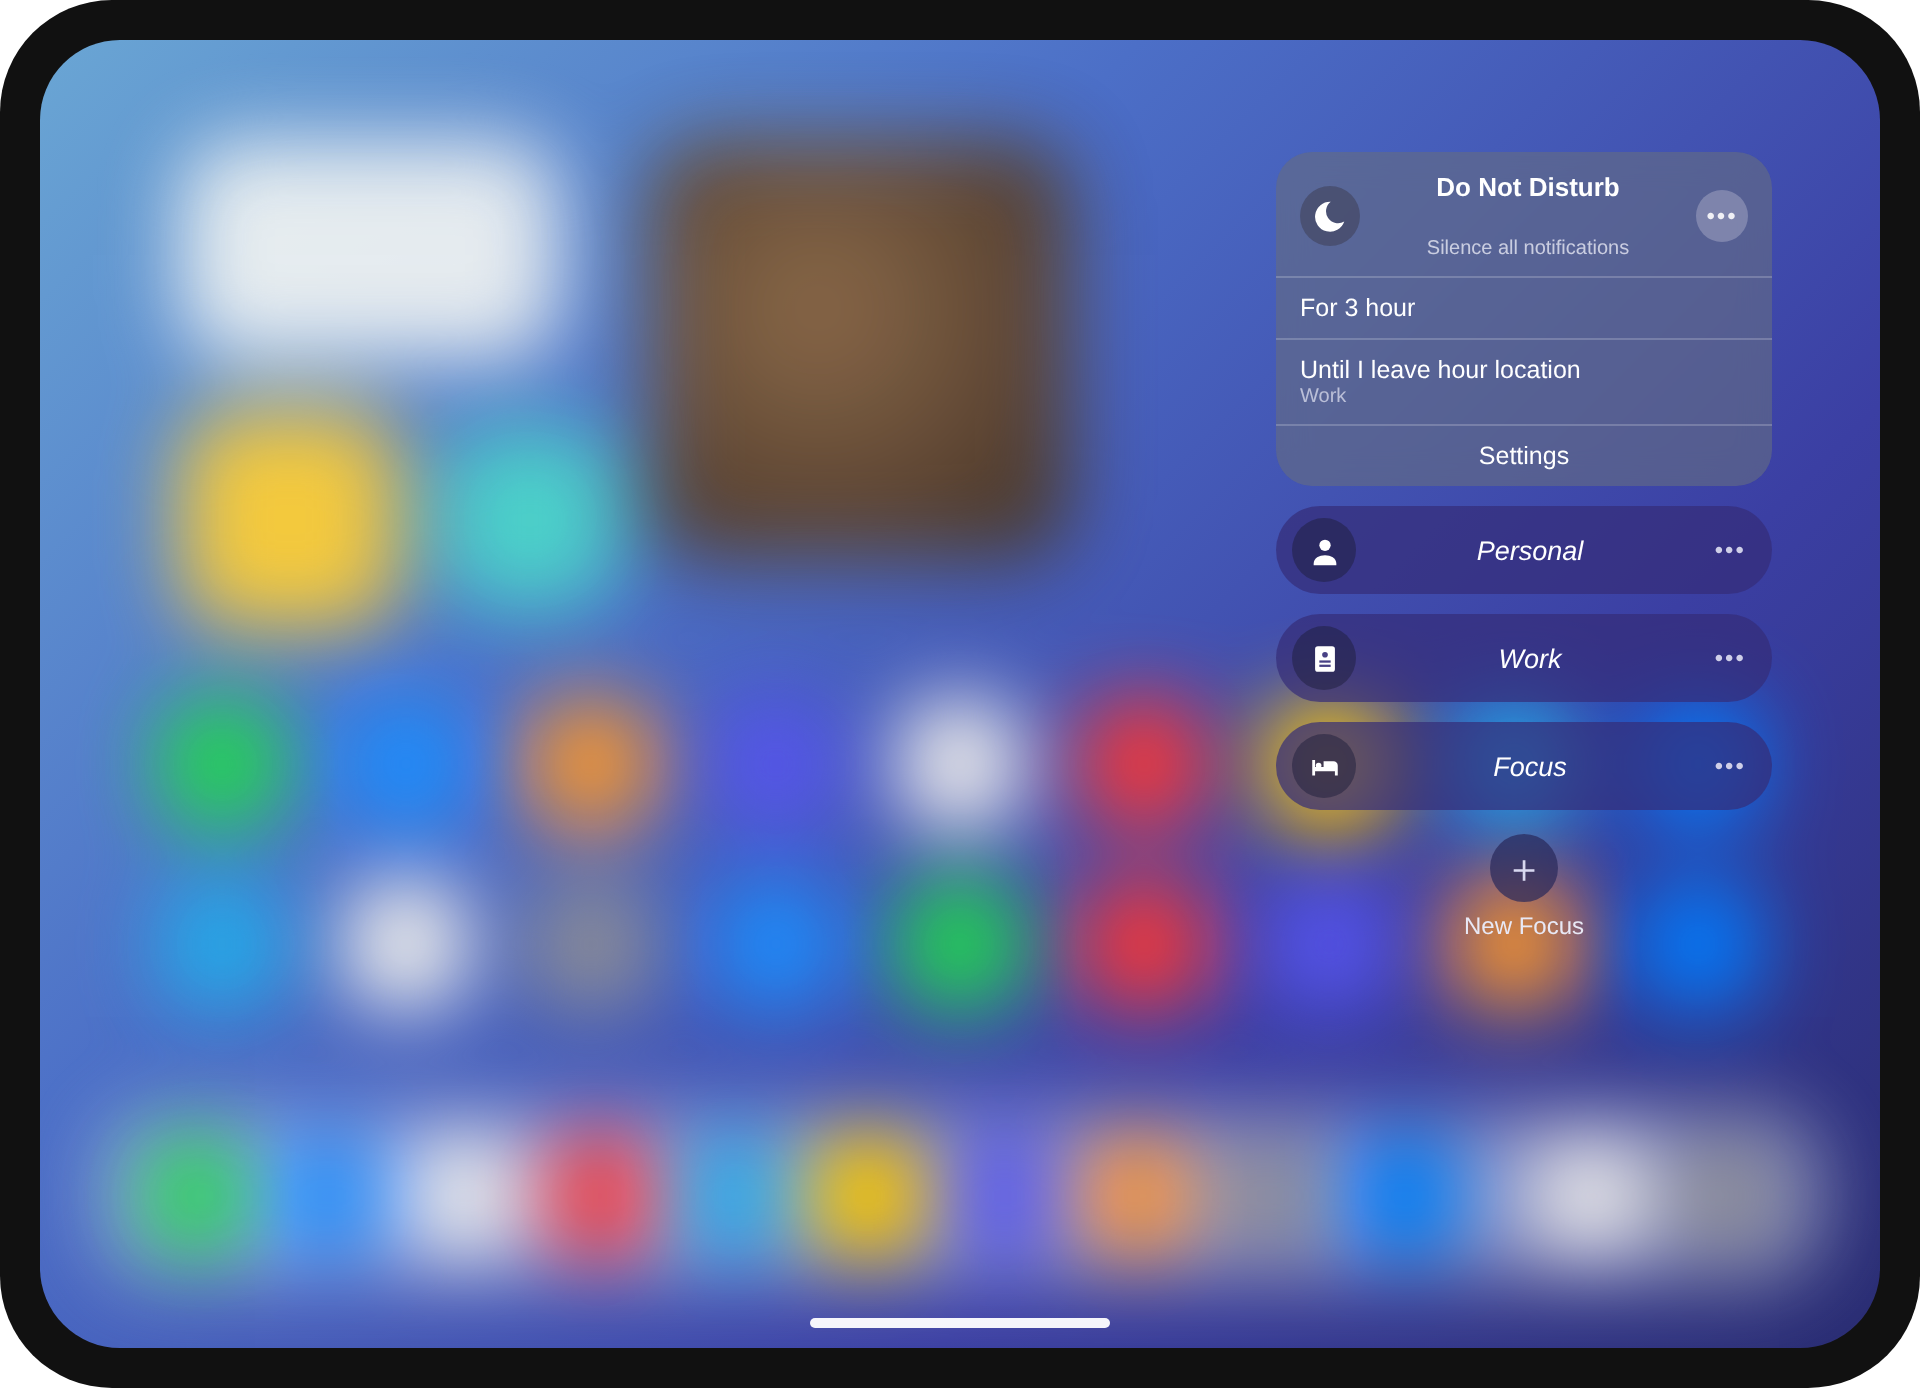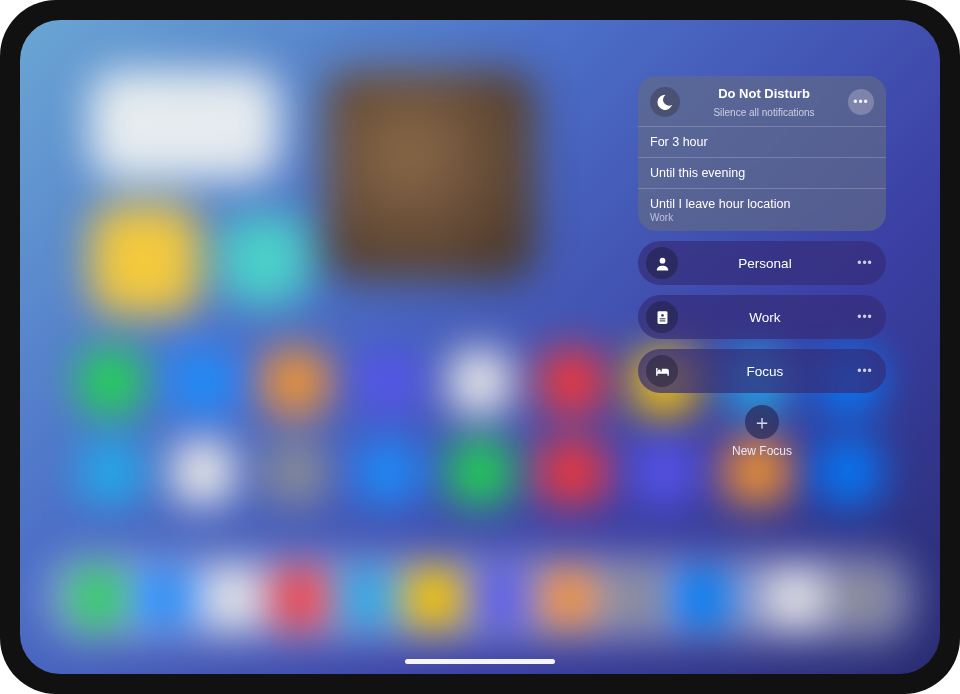--- a/index.html
+++ b/index.html
@@ -72,21 +72,21 @@
   }
   .focus-icon {
     width:30px; height:30px; border-radius:50%;
     background: rgba(60,60,80,0.5);
     display:flex; align-items:center; justify-content:center;
     flex-shrink:0;
   }
   .focus-icon svg { width:18px; height:18px; fill:#fff; }
   .dnd-htxt { flex:1; text-align:center; }
   .dnd-title { font-size:13px; font-weight:600; color:#fff; }
-  .dnd-sub { font-size:10px; color:rgba(240,240,250,0.75); margin-top:6px; }
+  .dnd-sub { font-size:10px; color:rgba(240,240,250,0.75); margin-top:18px; }
   .more-btn {
     width:26px; height:26px; border-radius:50%;
     background: rgba(200,200,220,0.35);
     display:flex; align-items:center; justify-content:center;
     flex-shrink:0; cursor:pointer;
   }
   .more-btn span { font-size:12px; color:#f0f0f5; letter-spacing:1px; line-height:0; }
 
   .dnd-option {
     border-top:1px solid rgba(255,255,255,0.2);
@@ -102,20 +102,21 @@
   }
 
   .focus-pill {
     margin-top:10px;
     display:flex; align-items:center;
     width:100%; height:44px;
     background: rgba(52,44,120,0.70);
     border-radius:24px;
     padding:0 8px 0 8px;
     cursor:pointer;
+    font-style:italic;
   }
   .focus-pill .ficon {
     width:32px; height:32px; border-radius:50%;
     background: rgba(30,30,60,0.5);
     display:flex; align-items:center; justify-content:center;
     flex-shrink:0;
   }
   .focus-pill .ficon svg { width:17px; height:17px; fill:#fff; }
   .focus-pill .flabel {
     flex:1; text-align:center; font-size:13.5px; font-weight:500; color:#fff;
@@ -202,25 +203,25 @@
           </div>
           <div class="more-btn">
               <span>•••</span>
             </div>
         </div>
 
         <div class="dnd-option">
           <div class="dnd-opt-title">For 3 hour</div>
         </div>
         <div class="dnd-option">
-          <div class="dnd-opt-title">Until this evening</div>
-        </div>
-        <div class="dnd-option">
           <div class="dnd-opt-title">Until I leave hour location</div>
           <div class="dnd-opt-sub">Work</div>
+        </div>
+        <div class="dnd-settings">
+          <span>Settings</span>
         </div>
       </div>
 
       <div class="focus-pill">
         <div class="ficon">
           <svg viewBox="0 0 24 24">
               <circle cx="12" cy="8" r="4"></circle>
               <path d="M4 21c0-4 4-6 8-6s8 2 8 6v1H4z"></path>
             </svg>
         </div>

